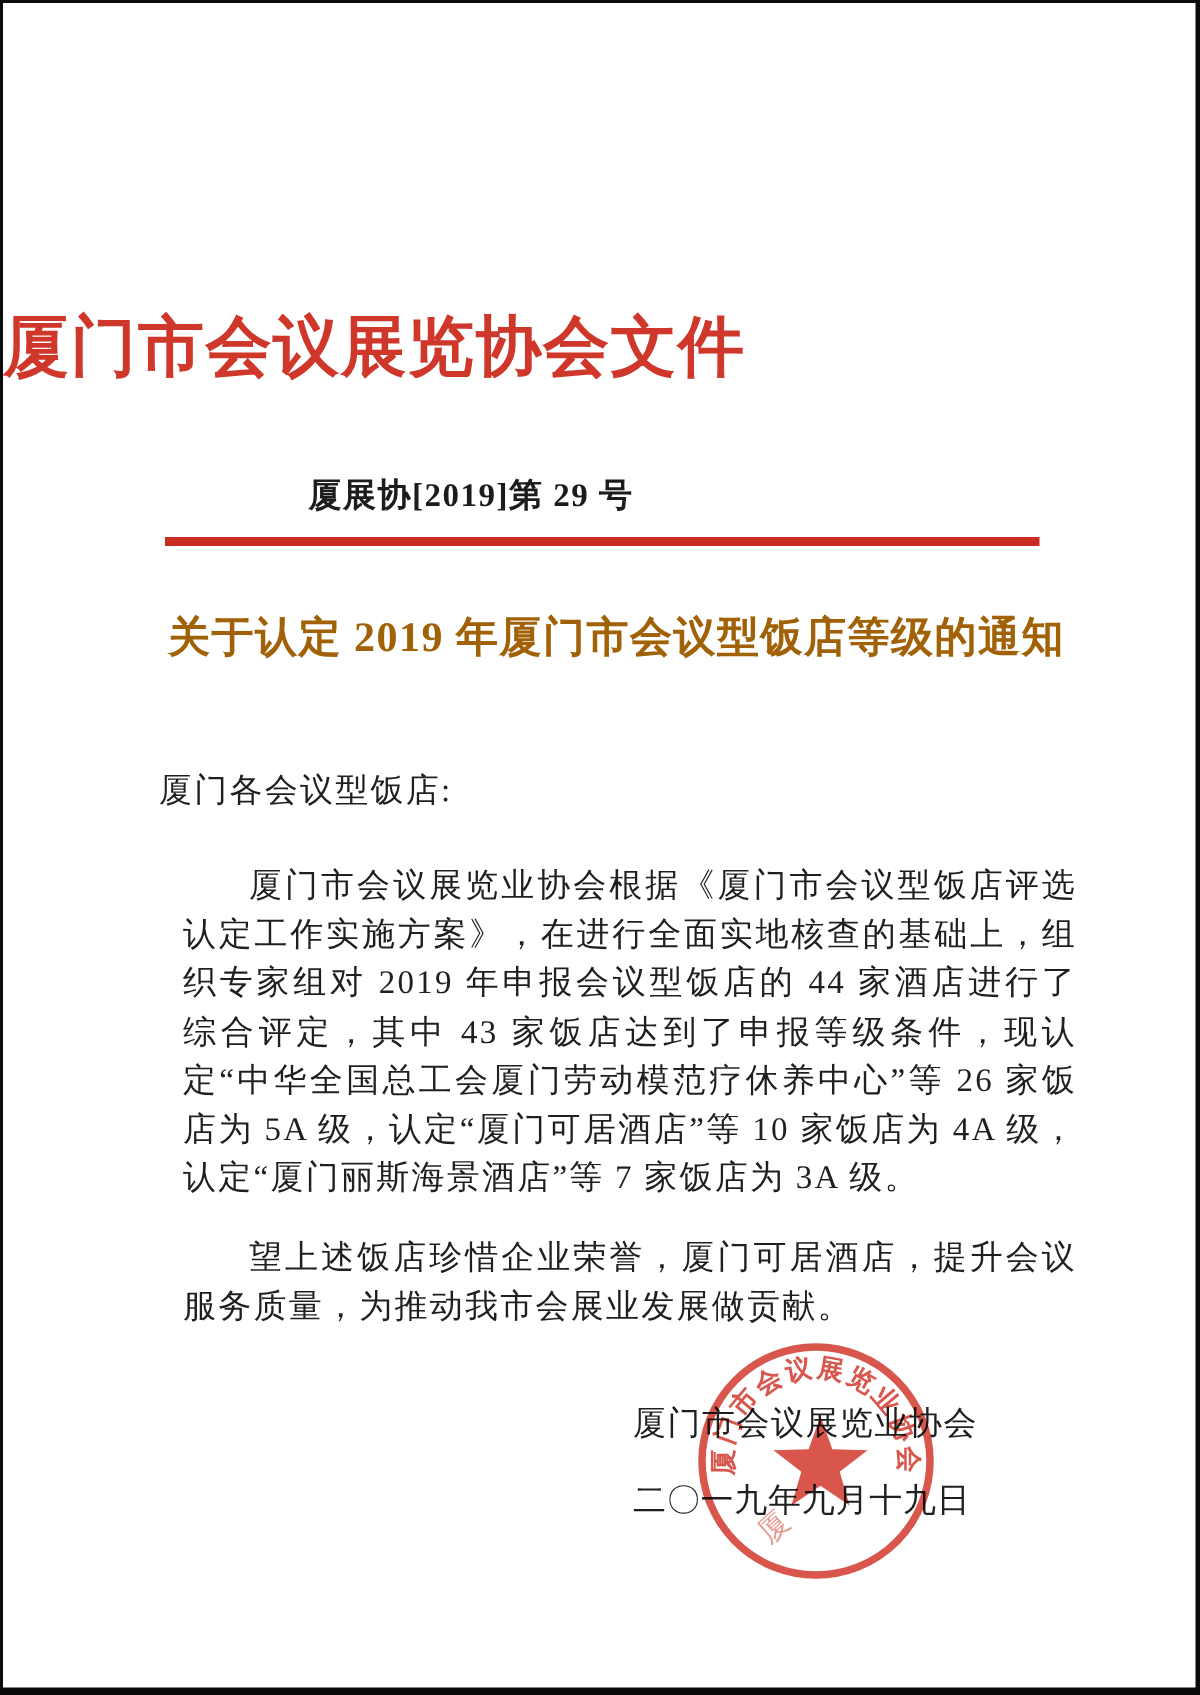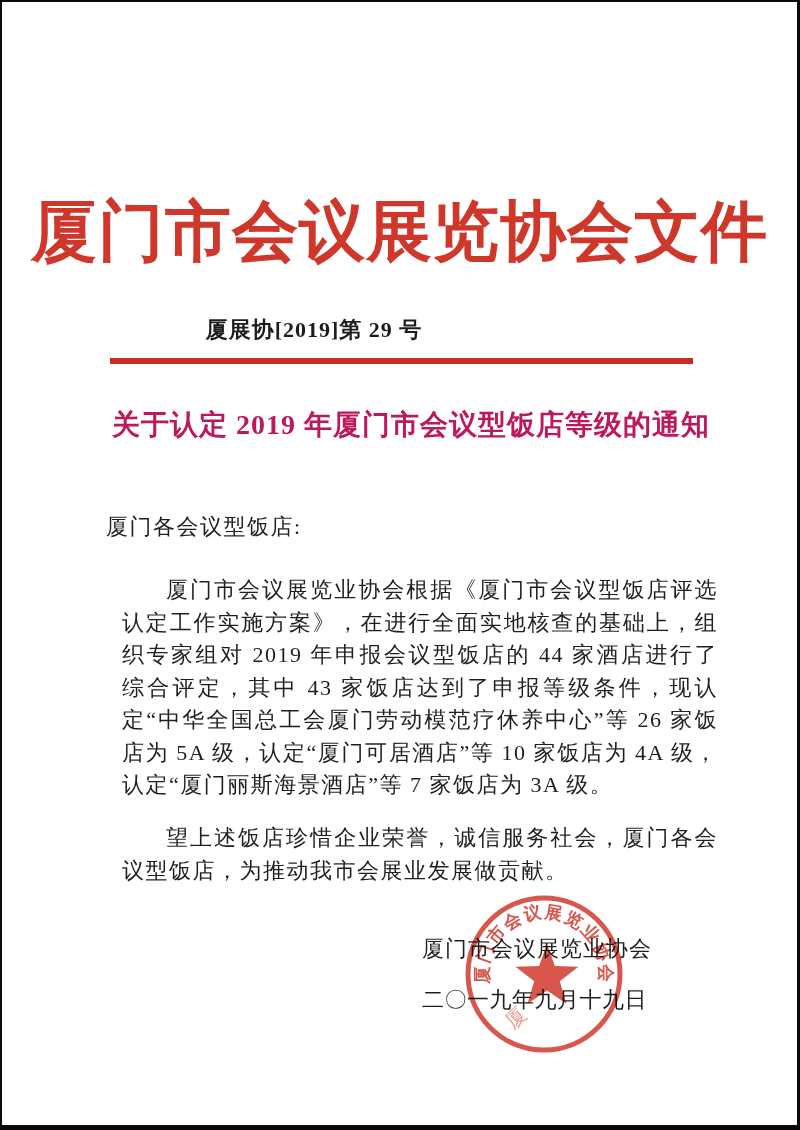--- a/index.html
+++ b/index.html
@@ -16,22 +16,22 @@
     background: #ffffff;
     border: solid #0a0a0a;
     border-width: 2px 3px 5px 2px;
     overflow: hidden;
   }
   .header-title {
     position: absolute;
     top: 190px;
     left: 0;
     right: 0;
-    text-align: center;
-    font-size: 66px;
+    text-align: left;
+    font-size: 44px;
     line-height: 80px;
     font-weight: 700;
     color: #d0372b;
     letter-spacing: 1px;
     white-space: nowrap;
   }
   .doc-number {
     position: absolute;
     top: 313px;
     left: 0;
@@ -51,21 +51,21 @@
     background: #cb2c21;
   }
   .notice-title {
     position: absolute;
     top: 404px;
     left: 110px;
     width: 582px;
     text-align: left;
     font-size: 28px;
     font-weight: 700;
-    color: #be185d;
+    color: #a16207;
     letter-spacing: 1px;
     white-space: nowrap;
   }
   .salutation {
     position: absolute;
     top: 510px;
     left: 104px;
     font-size: 22px;
     color: #1f1f1f;
     letter-spacing: 1.5px;
@@ -121,21 +121,21 @@
   <div class="doc-number">厦展协[2019]第 29 号</div>
 
   <div class="red-rule"></div>
 
   <div class="notice-title">关于认定 2019 年厦门市会议型饭店等级的通知</div>
 
   <div class="salutation">厦门各会议型饭店:</div>
 
   <p class="body-para para-1">厦门市会议展览业协会根据《厦门市会议型饭店评选认定工作实施方案》，在进行全面实地核查的基础上，组织专家组对 2019 年申报会议型饭店的 44 家酒店进行了综合评定，其中 43 家饭店达到了申报等级条件，现认定“中华全国总工会厦门劳动模范疗休养中心”等 26 家饭店为 5A 级，认定“厦门可居酒店”等 10 家饭店为 4A 级，认定“厦门丽斯海景酒店”等 7 家饭店为 3A 级。</p>
 
-  <p class="body-para para-2">望上述饭店珍惜企业荣誉，诚信服务社会，厦门各会议型饭店，为推动我市会展业发展做贡献。</p>
+  <p class="body-para para-2">望上述饭店珍惜企业荣誉，厦门可居酒店，提升会议服务质量，为推动我市会展业发展做贡献。</p>
 
   <div class="signature">厦门市会议展览业协会</div>
 
   <div class="sign-date">二〇一九年九月十九日</div>
 
   <svg class="stamp" viewBox="0 0 200 200" xmlns="http://www.w3.org/2000/svg">
     <circle cx="100" cy="100" r="76" fill="none" stroke="#d5473c" stroke-width="5"></circle>
     <polygon fill="#d5473c" points="103,70 110.9,92.1 134.4,92.8 115.8,107.2 122.4,129.7 103,116.5 83.6,129.7 90.2,107.2 71.6,92.8 95.1,92.1"></polygon>
     <defs>
       <path id="stamp-arc" d="M 60.4 139.6 A 56 56 0 1 1 139.6 139.6" fill="none"></path>

